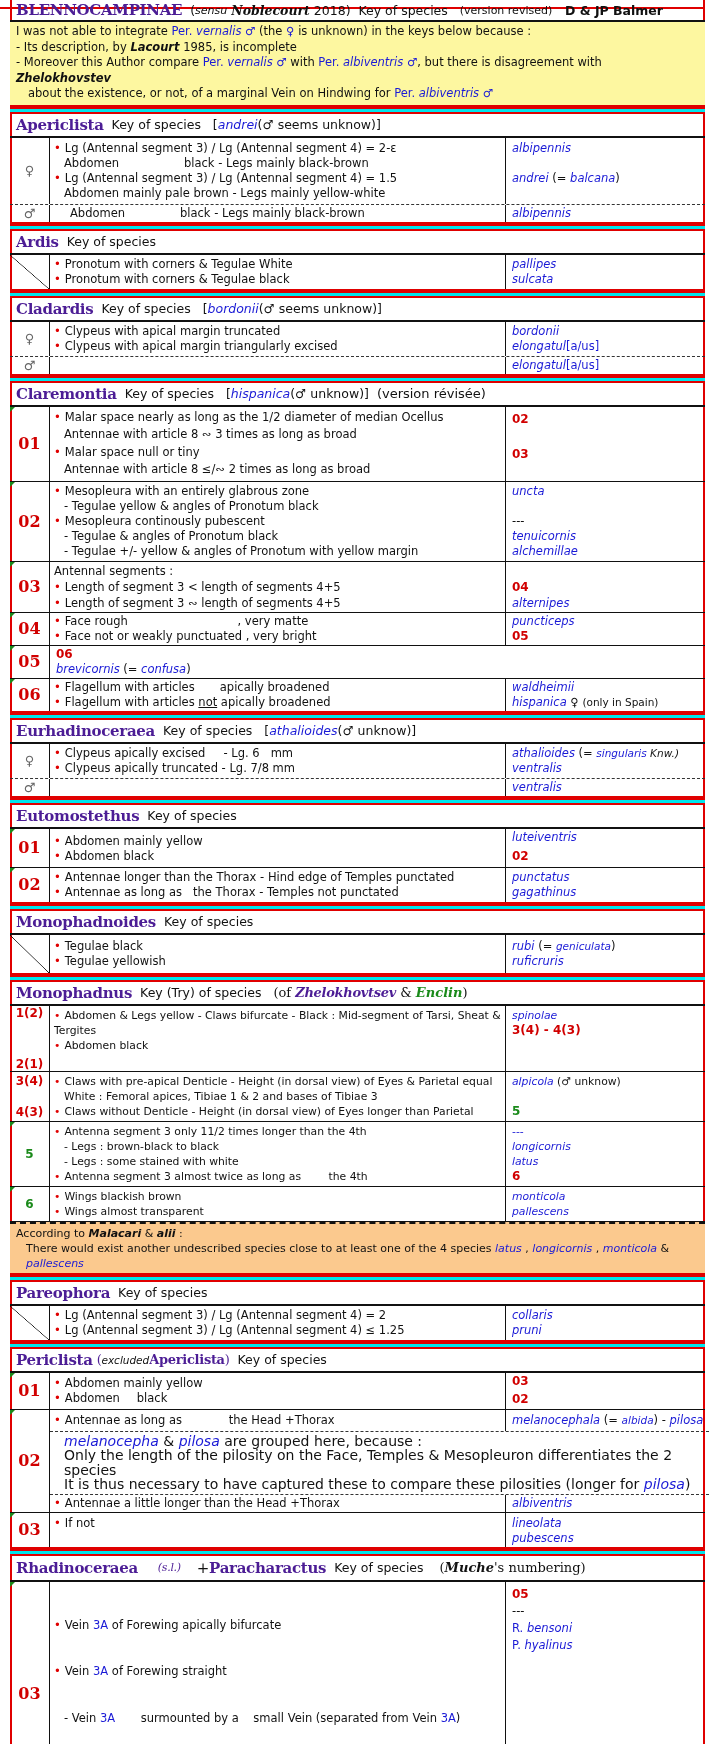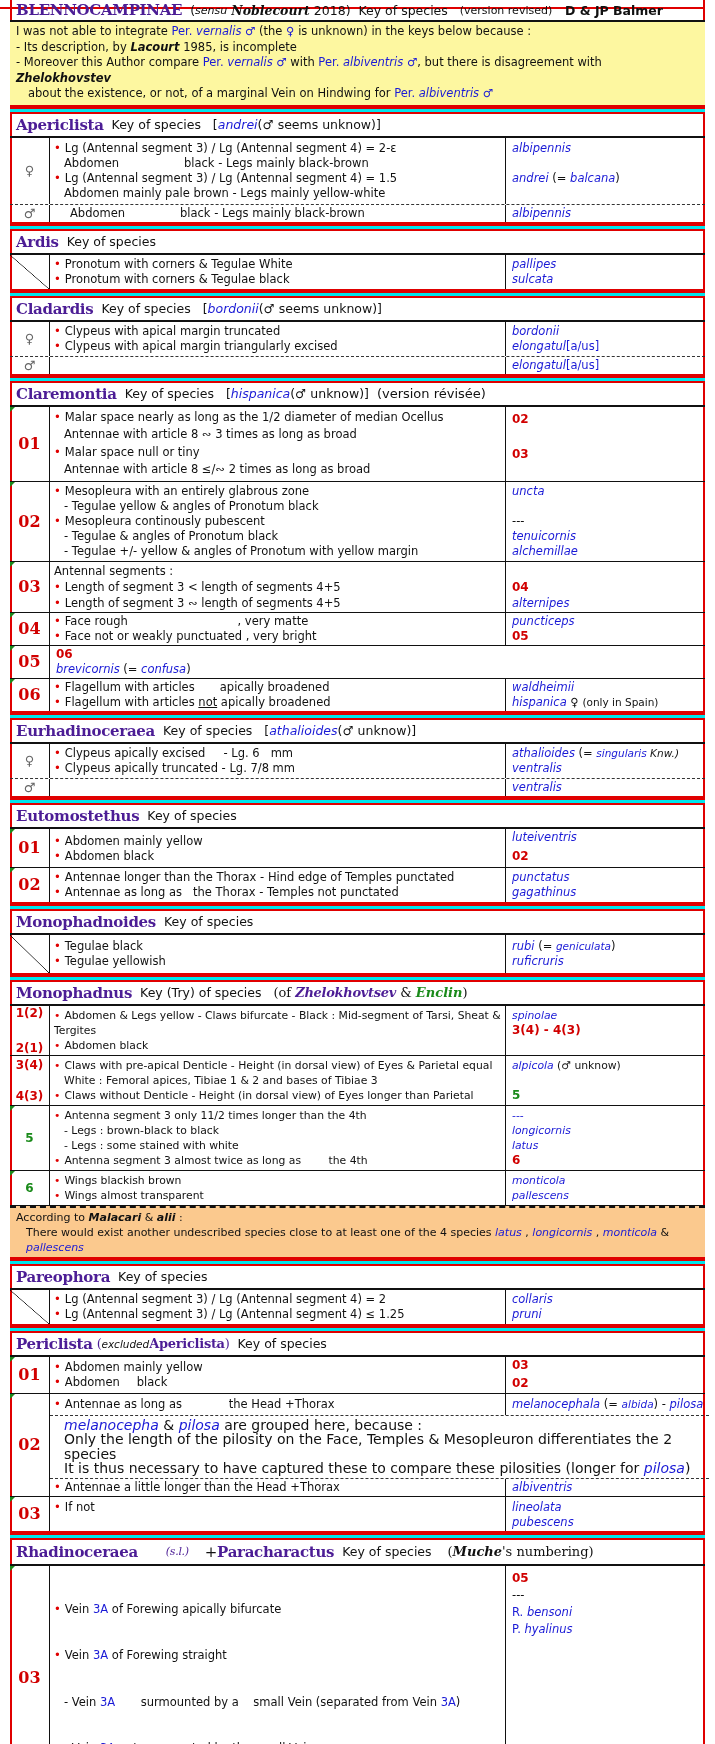--- a/index.html
+++ b/index.html
@@ -289,21 +289,21 @@
     <div class="sec-title">
       <span class="genus">Monophadnus</span>
       <span>Key (Try) of species</span>&nbsp;&nbsp;&nbsp;
       <span style="font-family:'DejaVu Serif',serif;font-size:13px"><span>(of </span><b class="genus" style="font-style:italic;font-size:13px;margin:0">Zhelokhovtsev</b><span> &amp; </span><b class="g" style="font-style:italic">Enclin</b><span>)</span></span>
     </div>
     <div class="row">
       <div class="c1 small" style="color:#d10000;font-weight:bold">
           <div>1(2)</div>
           <div>2(1)</div>
         </div>
-      <div class="c2" style="padding-top:2px;padding-bottom:2px">
+      <div class="c2" style="padding-top:2px;padding-bottom:18px">
           <div class="bul">Abdomen &amp; Legs yellow - Claws bifurcate - Black : Mid-segment of Tarsi, Sheat &amp; Tergites</div>
           <div class="bul">Abdomen black</div>
         </div>
       <div class="c3" style="padding-top:2px">
           <div class="bl">spinolae</div>
           <div class="red">3(4) - 4(3)</div>
         </div>
     </div>
     <div class="row">
       <div class="c1 small" style="color:#d10000;font-weight:bold;justify-content:space-between;padding:2px 0">
@@ -423,21 +423,21 @@
       <div class="c3" style="padding-top:3px">
           <div class="bl">lineolata</div>
           <div class="bl">pubescens</div>
         </div>
     </div>
   </div>
   <div class="sep"></div>
 
   <div class="section">
     <div class="sec-title" style="height:26px">
-      <span class="genus" style="margin-right:12px">Rhadinoceraea</span>
+      <span class="genus" style="margin-right:4px">Rhadinoceraea</span>
       <i class="genus" style="font-weight:normal;font-size:11px;margin:16px">(s.l.)</i><span class="genus" style="font-weight:normal;color:#111;margin:0"> + </span><span class="genus">Paracharactus</span>
       <span>Key of species</span>&nbsp;&nbsp;&nbsp;&nbsp;
       <span style="font-family:'DejaVu Serif',serif;font-size:13px"><span>(</span><b><i>Muche</i></b><span>'s numbering)</span></span>
     </div>
     <div class="row">
       <div class="c1 tick">03</div>
       <div class="c2" style="padding:5px 4px 2px;line-height:15.5px;white-space:pre">
         <div class="bul"><span>Vein </span><span class="blr">3A</span><span> of Forewing apically bifurcate</span></div>
         <div class="bul"><span>Vein </span><span class="blr">3A</span><span> of Forewing straight</span></div>
         <div class="ind"><span>- Vein </span><span class="blr">3A</span><span>       surmounted by a    small Vein (separated from Vein </span><span class="blr">3A</span><span>)</span></div>

